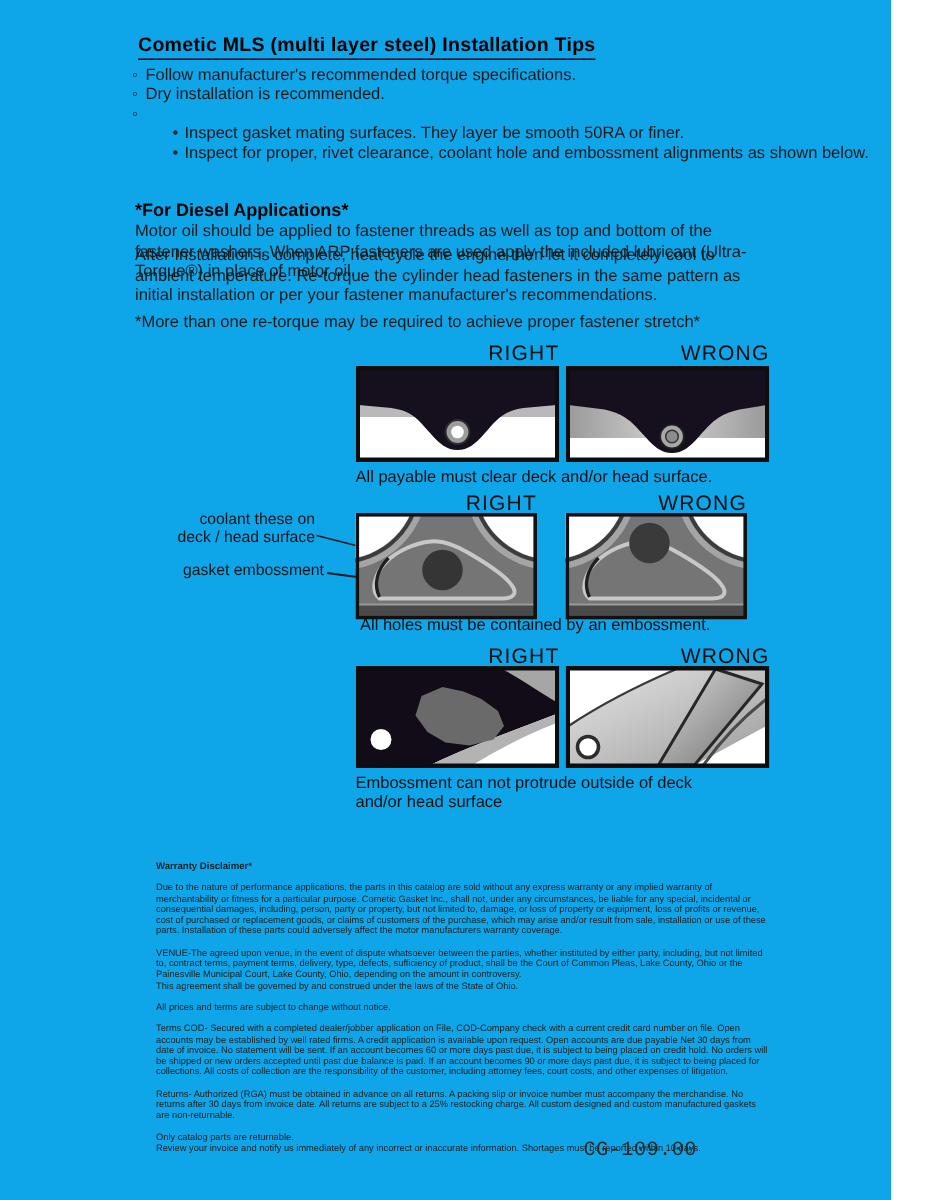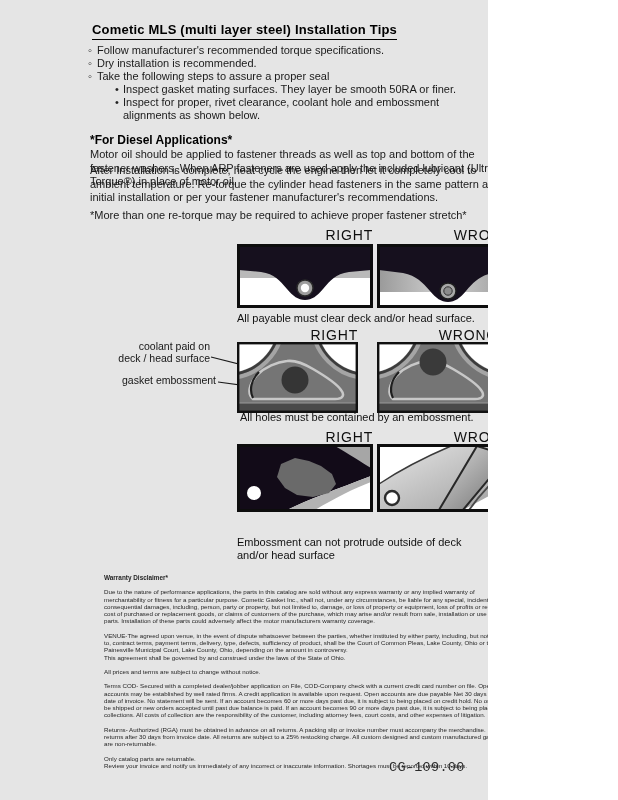--- a/index.html
+++ b/index.html
@@ -1,17 +1,17 @@
 <!DOCTYPE html>
 <html><head>
 <meta charset="utf-8">
 <style>
   html,body { margin:0; padding:0; background:#ffffff; }
   .page {
-    position:relative; width:488px; height:800px; background:#e5e5e5;
+    position:relative; width:594px; height:800px; background:#0ea5e9;
     font-family:"Liberation Sans", sans-serif; color:#1a1a1a; overflow:hidden;
   }
   .title {
     position:absolute; left:92px; top:22px;
     font-size:13px; font-weight:bold; color:#000;
     border-bottom:1.5px solid #000; padding-bottom:2px; letter-spacing:0.2px;
   }
   .bullets { position:absolute; left:88px; top:44px; font-size:11px; line-height:13px; }
   .b-row { display:flex; }
   .b-glyph { width:9px; flex:0 0 9px; color:#222; }
@@ -24,21 +24,21 @@
   .fig-label { position:absolute; font-size:14px; letter-spacing:0.8px; color:#0f0f0f; text-align:right; }
   .fl-r1 { top:227px; left:237px; width:136px; } .fl-w1 { top:227px; left:377px; width:136px; }
   .fl-r2 { top:327px; left:237px; width:121px; } .fl-w2 { top:327px; left:377px; width:121px; }
   .fl-r3 { top:429px; left:237px; width:136px; } .fl-w3 { top:429px; left:377px; width:136px; }
   .figsvg { position:absolute; display:block; }
   .f1r { left:237px; top:244px; } .f1w { left:377px; top:244px; }
   .f2r { left:237px; top:342px; } .f2w { left:377px; top:342px; }
   .f3r { left:237px; top:444px; } .f3w { left:377px; top:444px; }
   .caption { position:absolute; font-size:11px; color:#111; line-height:13px; }
   .cap1 { left:237px; top:312px; } .cap2 { left:240px; top:411px; }
-  .cap3 { left:237px; top:516px; width:240px;margin-top:20px; }
+  .cap3 { left:237px; top:516px; width:240px; }
 
   .ann { position:absolute; text-align:right; font-size:10.5px; line-height:11.5px; color:#161616; }
   .ann-coolant { left:98px; top:341px; width:112px; }
   .ann-emboss  { left:104px; top:375px; width:112px; }
   .leaders { position:absolute; left:206px; top:352px; }
 
   .disclaimer { position:absolute; left:104px; top:574px; width:410px; font-size:6.2px; line-height:7.3px; color:#1f1f1f; }
   .disclaimer .dhead { font-weight:bold; font-size:6.4px; margin:0 0 7px 0; }
   .disclaimer p { margin:0 0 7px 0; }
   .disclaimer p.no-gap { margin-bottom:0; }
@@ -55,21 +55,20 @@
     <div class="b-row">
       <span class="b-glyph">◦</span>
       <span>Follow manufacturer's recommended torque specifications.</span>
     </div>
     <div class="b-row">
       <span class="b-glyph">◦</span>
       <span>Dry installation is recommended.</span>
     </div>
     <div class="b-row">
       <span class="b-glyph">◦</span>
-      <span>Take the following steps to assure a proper seal</span>
     </div>
     <div class="b-row sub">
       <span class="b-glyph">•</span>
       <span>Inspect gasket mating surfaces.  They layer be smooth 50RA or finer.</span>
     </div>
     <div class="b-row sub">
       <span class="b-glyph">•</span>
       <span>Inspect for proper, rivet clearance, coolant hole and embossment alignments as shown below.</span>
     </div>
   </div>
@@ -106,21 +105,21 @@
     <circle cx="71" cy="47" r="4.2" fill="#8c8c8c" stroke="#333333" stroke-width="1"></circle>
     <rect x="1.5" y="1.5" width="133" height="61" fill="none" stroke="#0d0d0d" stroke-width="3"></rect>
   </svg>
 
   <div class="caption cap1">All payable must clear deck and/or head surface.</div>
 
   <div class="fig-label fl-r2">RIGHT</div>
   <div class="fig-label fl-w2">WRONG</div>
 
   <div class="ann ann-coolant">
-    <div>coolant paid on</div>
+    <div>coolant these on</div>
     <div>deck / head surface</div>
   </div>
   <div class="ann ann-emboss">gasket embossment</div>
   <svg class="leaders" width="100" height="40" viewBox="0 0 100 40">
     <line x1="5" y1="5" x2="88" y2="26" stroke="#1a1a1a" stroke-width="1.2"></line>
     <line x1="12" y1="30" x2="57" y2="36" stroke="#1a1a1a" stroke-width="1.2"></line>
   </svg>
 
   <svg class="figsvg f2r" width="121" height="71" viewBox="0 0 121 71">
     <rect x="0" y="0" width="121" height="71" fill="#757575"></rect>

